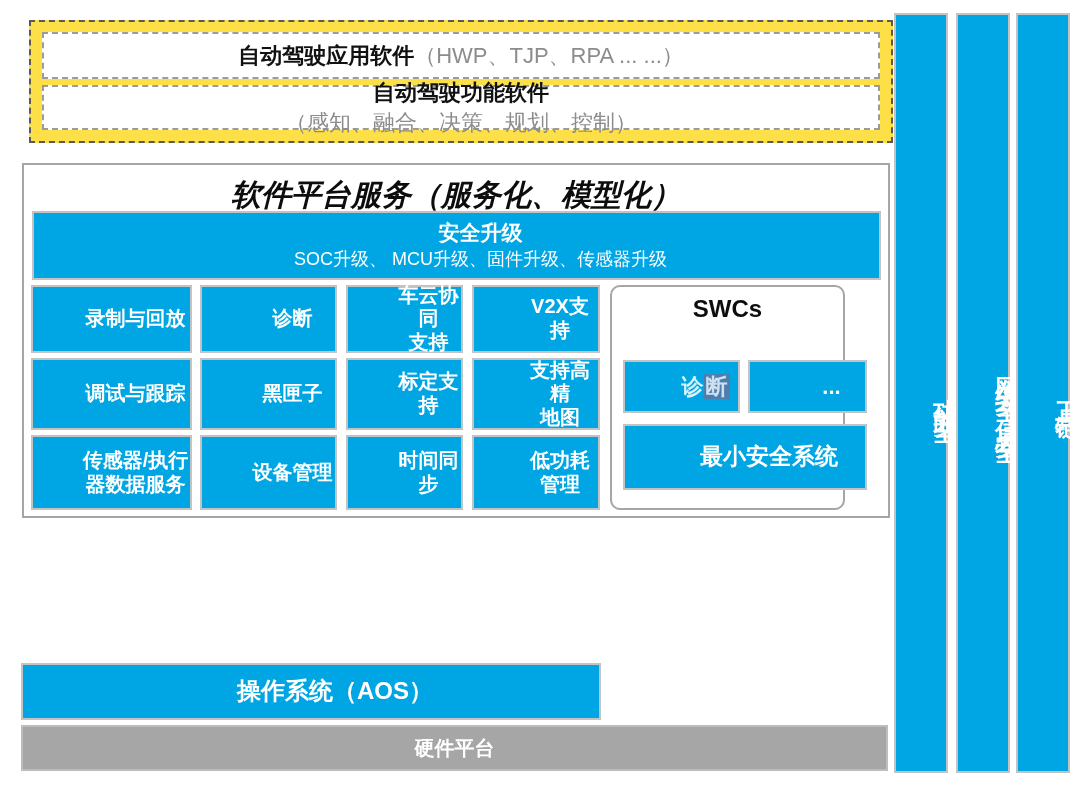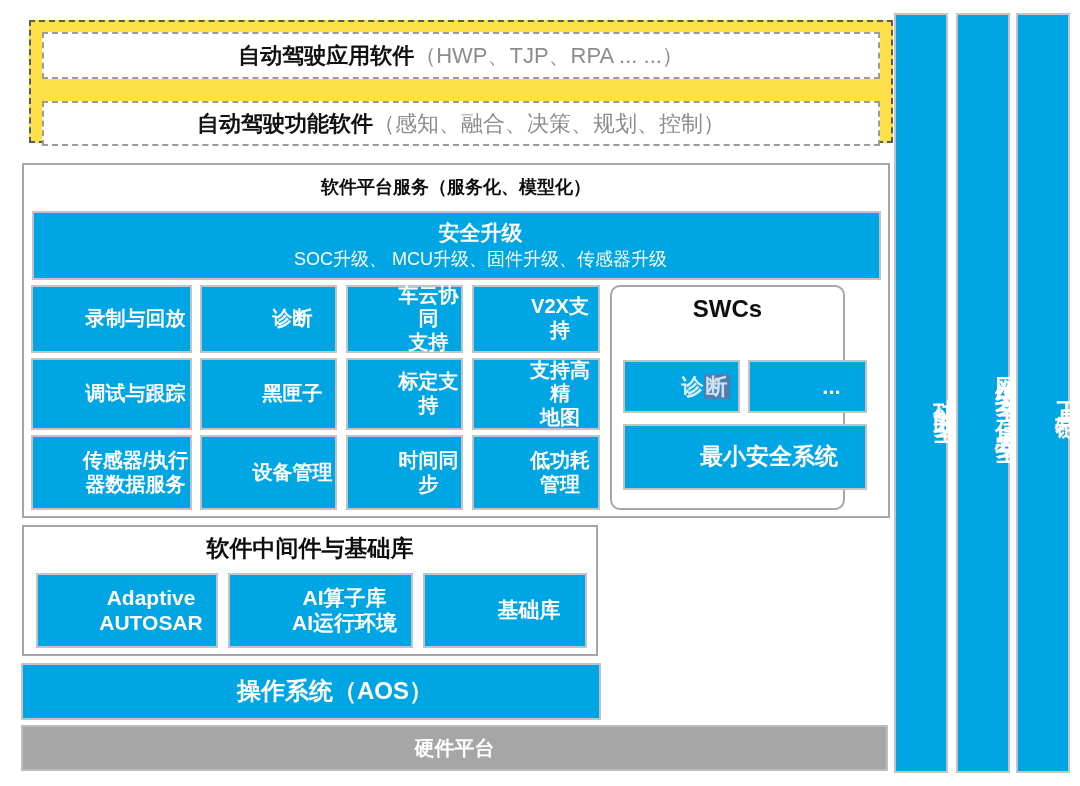--- a/index.html
+++ b/index.html
@@ -58,28 +58,28 @@
 </head>
 <body>
 
 <div class="canvas">
 
   <div class="abs dash-outer" style="left:29px;top:20px;width:864px;height:123px;">
     <div class="abs dash-inner" style="left:11px;top:10px;width:838px;height:47px;">
       <span class="b">自动驾驶应用软件</span>
         <span class="g">（HWP、TJP、RPA ... ...）</span>
     </div>
-    <div class="abs dash-inner" style="left:11px;top:79px;width:838px;height:45px;">
+    <div class="abs dash-inner" style="left:11px;top:63px;width:838px;height:45px;flex-direction:column;">
       <span class="b">自动驾驶功能软件</span>
         <span class="g">（感知、融合、决策、规划、控制）</span>
     </div>
   </div>
 
   <div class="abs frame" style="left:22px;top:163px;width:868px;height:355px;">
-    <div class="boxtitle" style="top:10px;font-size:18px;">软件平台服务（服务化、模型化）</div>
+    <div class="boxtitle" style="top:10px;font-size:30px;font-style:italic;">软件平台服务（服务化、模型化）</div>
 
     <div class="abs blue upgrade" style="left:8px;top:46px;width:849px;height:69px;">
       <div class="t">安全升级</div>
       <div class="s">SOC升级、 MCU升级、固件升级、传感器升级</div>
     </div>
 
     <div class="abs blue cell c1 r1">录制与回放</div>
     <div class="abs blue cell c2 r1">诊断</div>
     <div class="abs blue cell c3 r1">车云协同
 支持</div>
@@ -99,28 +99,20 @@
     <div class="abs frame" style="left:586px;top:120px;width:235px;height:225px;border-radius:10px;">
       <div class="boxtitle" style="top:8px;font-size:24px;">SWCs</div>
       <div class="abs blue swc-small" style="left:11px;top:73px;width:117px;height:53px;">
         <span class="diag-c1">诊</span><span class="diag-c2">断</span>
       </div>
       <div class="abs blue swc-small" style="left:136px;top:73px;width:119px;height:53px;">...</div>
       <div class="abs blue" style="left:11px;top:137px;width:244px;height:66px;font-size:23px;">最小安全系统</div>
     </div>
   </div>
 
-  <div class="abs frame" style="left:22px;top:525px;width:576px;height:131px;">
-    <div class="boxtitle" style="top:6px;font-size:23px;">软件中间件与基础库</div>
-    <div class="abs blue" style="left:12px;top:46px;width:182px;height:75px;font-size:21px;">Adaptive
-AUTOSAR</div>
-    <div class="abs blue" style="left:204px;top:46px;width:185px;height:75px;font-size:21px;">AI算子库
-AI运行环境</div>
-    <div class="abs blue" style="left:399px;top:46px;width:164px;height:75px;font-size:21px;">基础库</div>
-  </div>
 
   <div class="abs blue" style="left:21px;top:663px;width:580px;height:57px;font-size:24px;">操作系统（AOS）</div>
 
 
   <div class="abs graybar" style="left:21px;top:725px;width:867px;height:46px;">硬件平台</div>
 
   <div class="abs blue vbar" style="left:894px;top:13px;width:54px;height:760px;">功能安全</div>
   <div class="abs blue vbar" style="left:956px;top:13px;width:54px;height:760px;">网络安全/信息安全</div>
   <div class="abs blue vbar" style="left:1016px;top:13px;width:54px;height:760px;">工具链</div>
 

